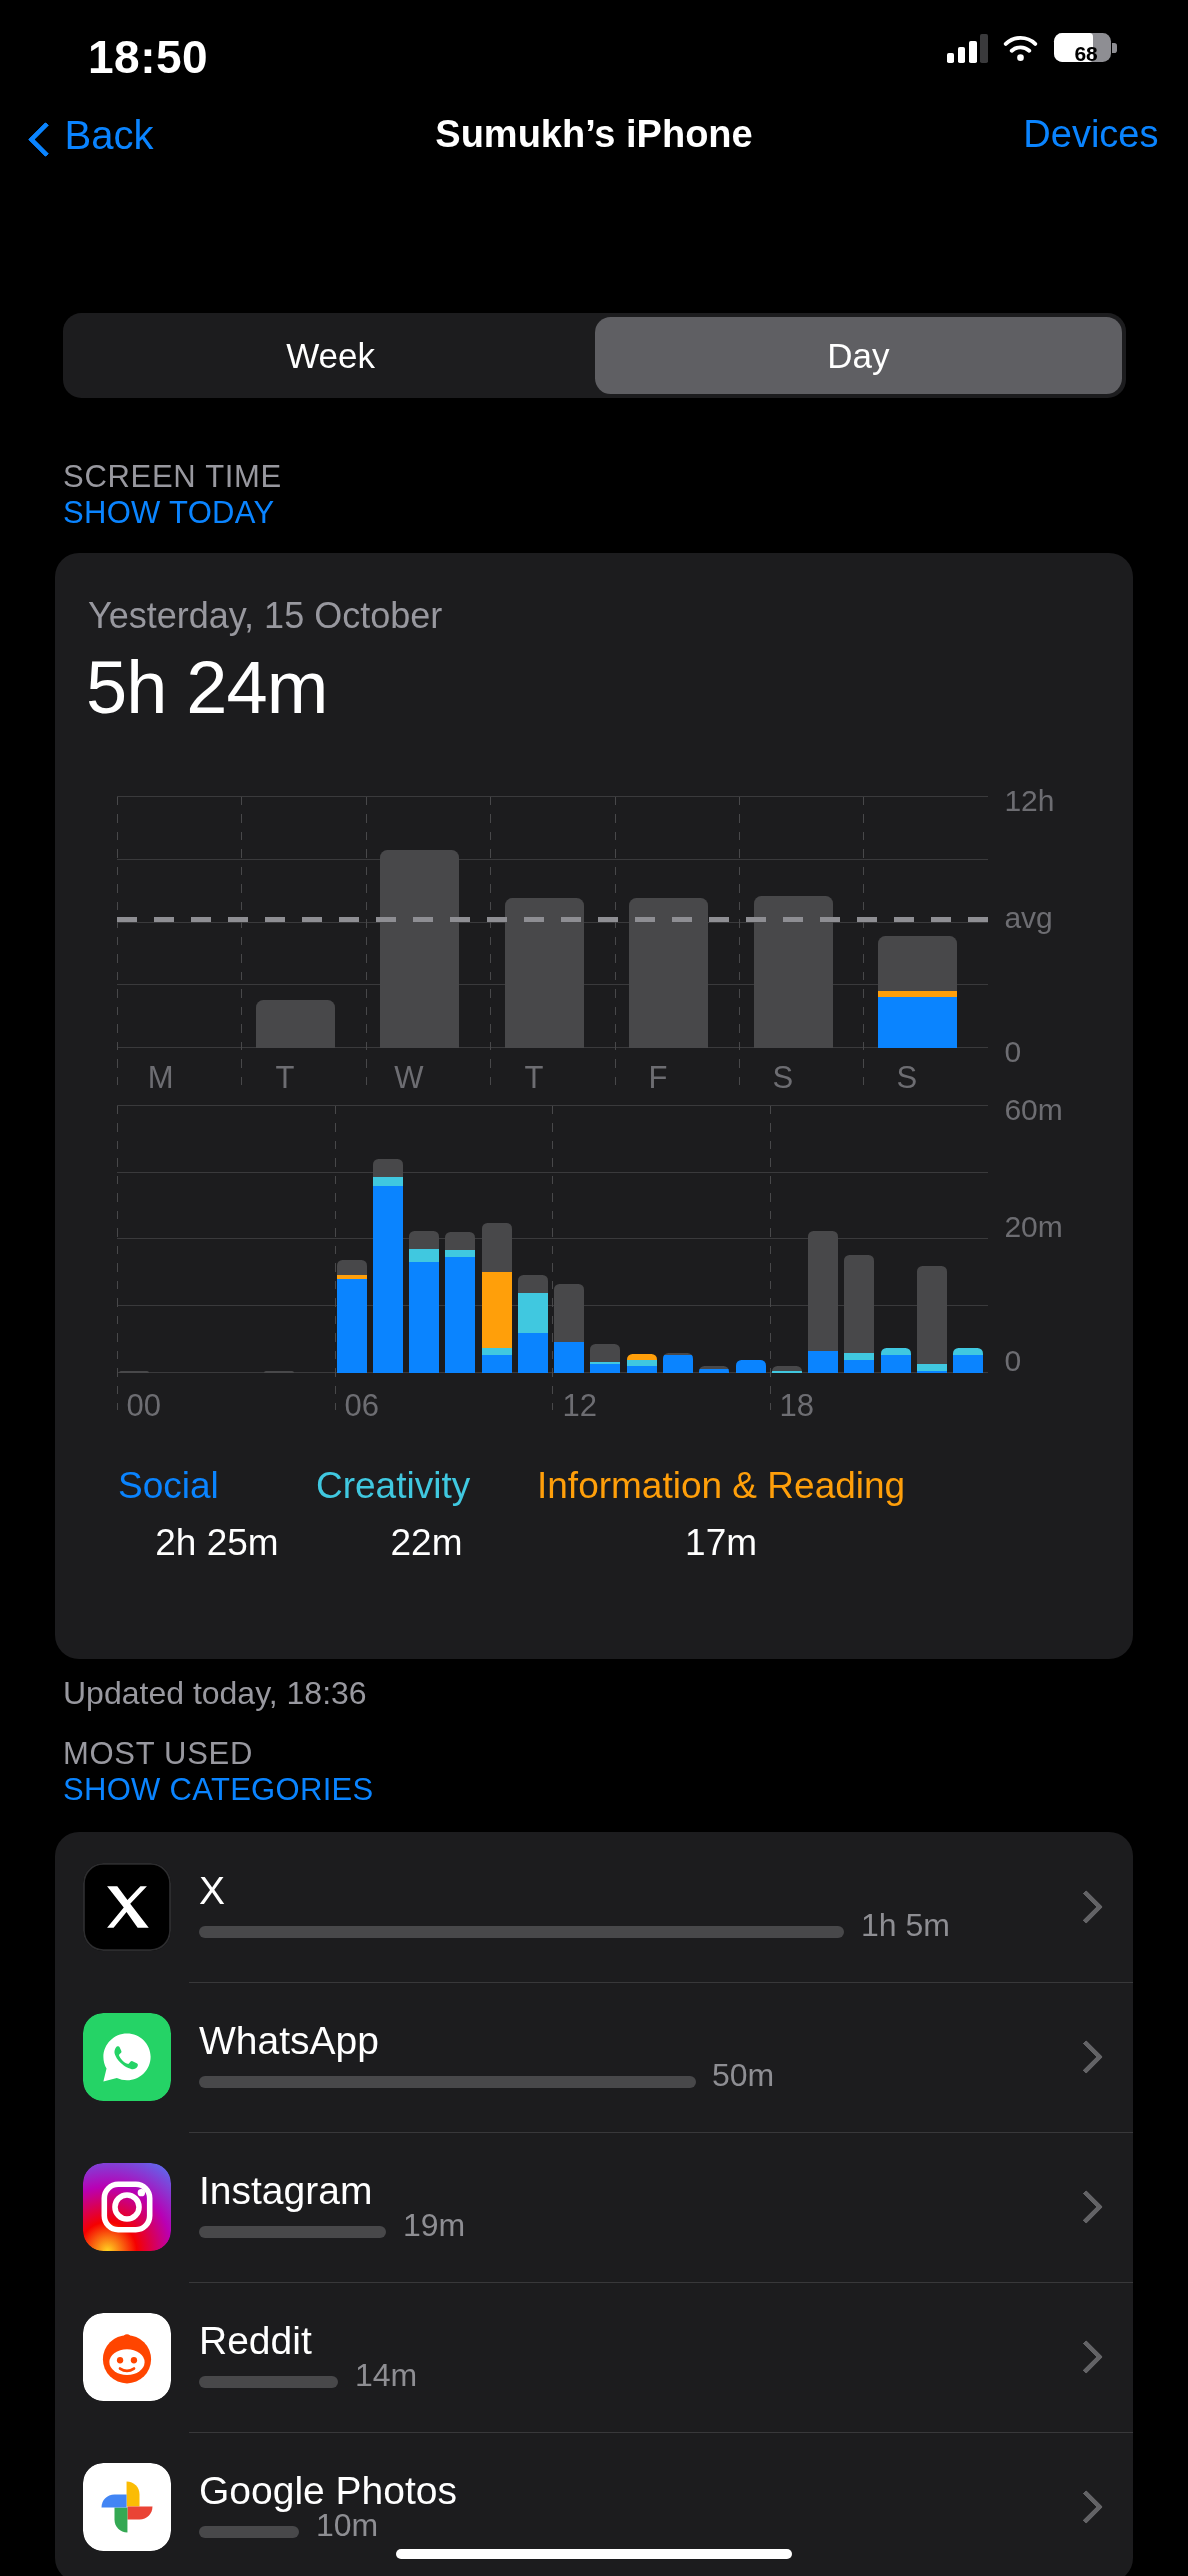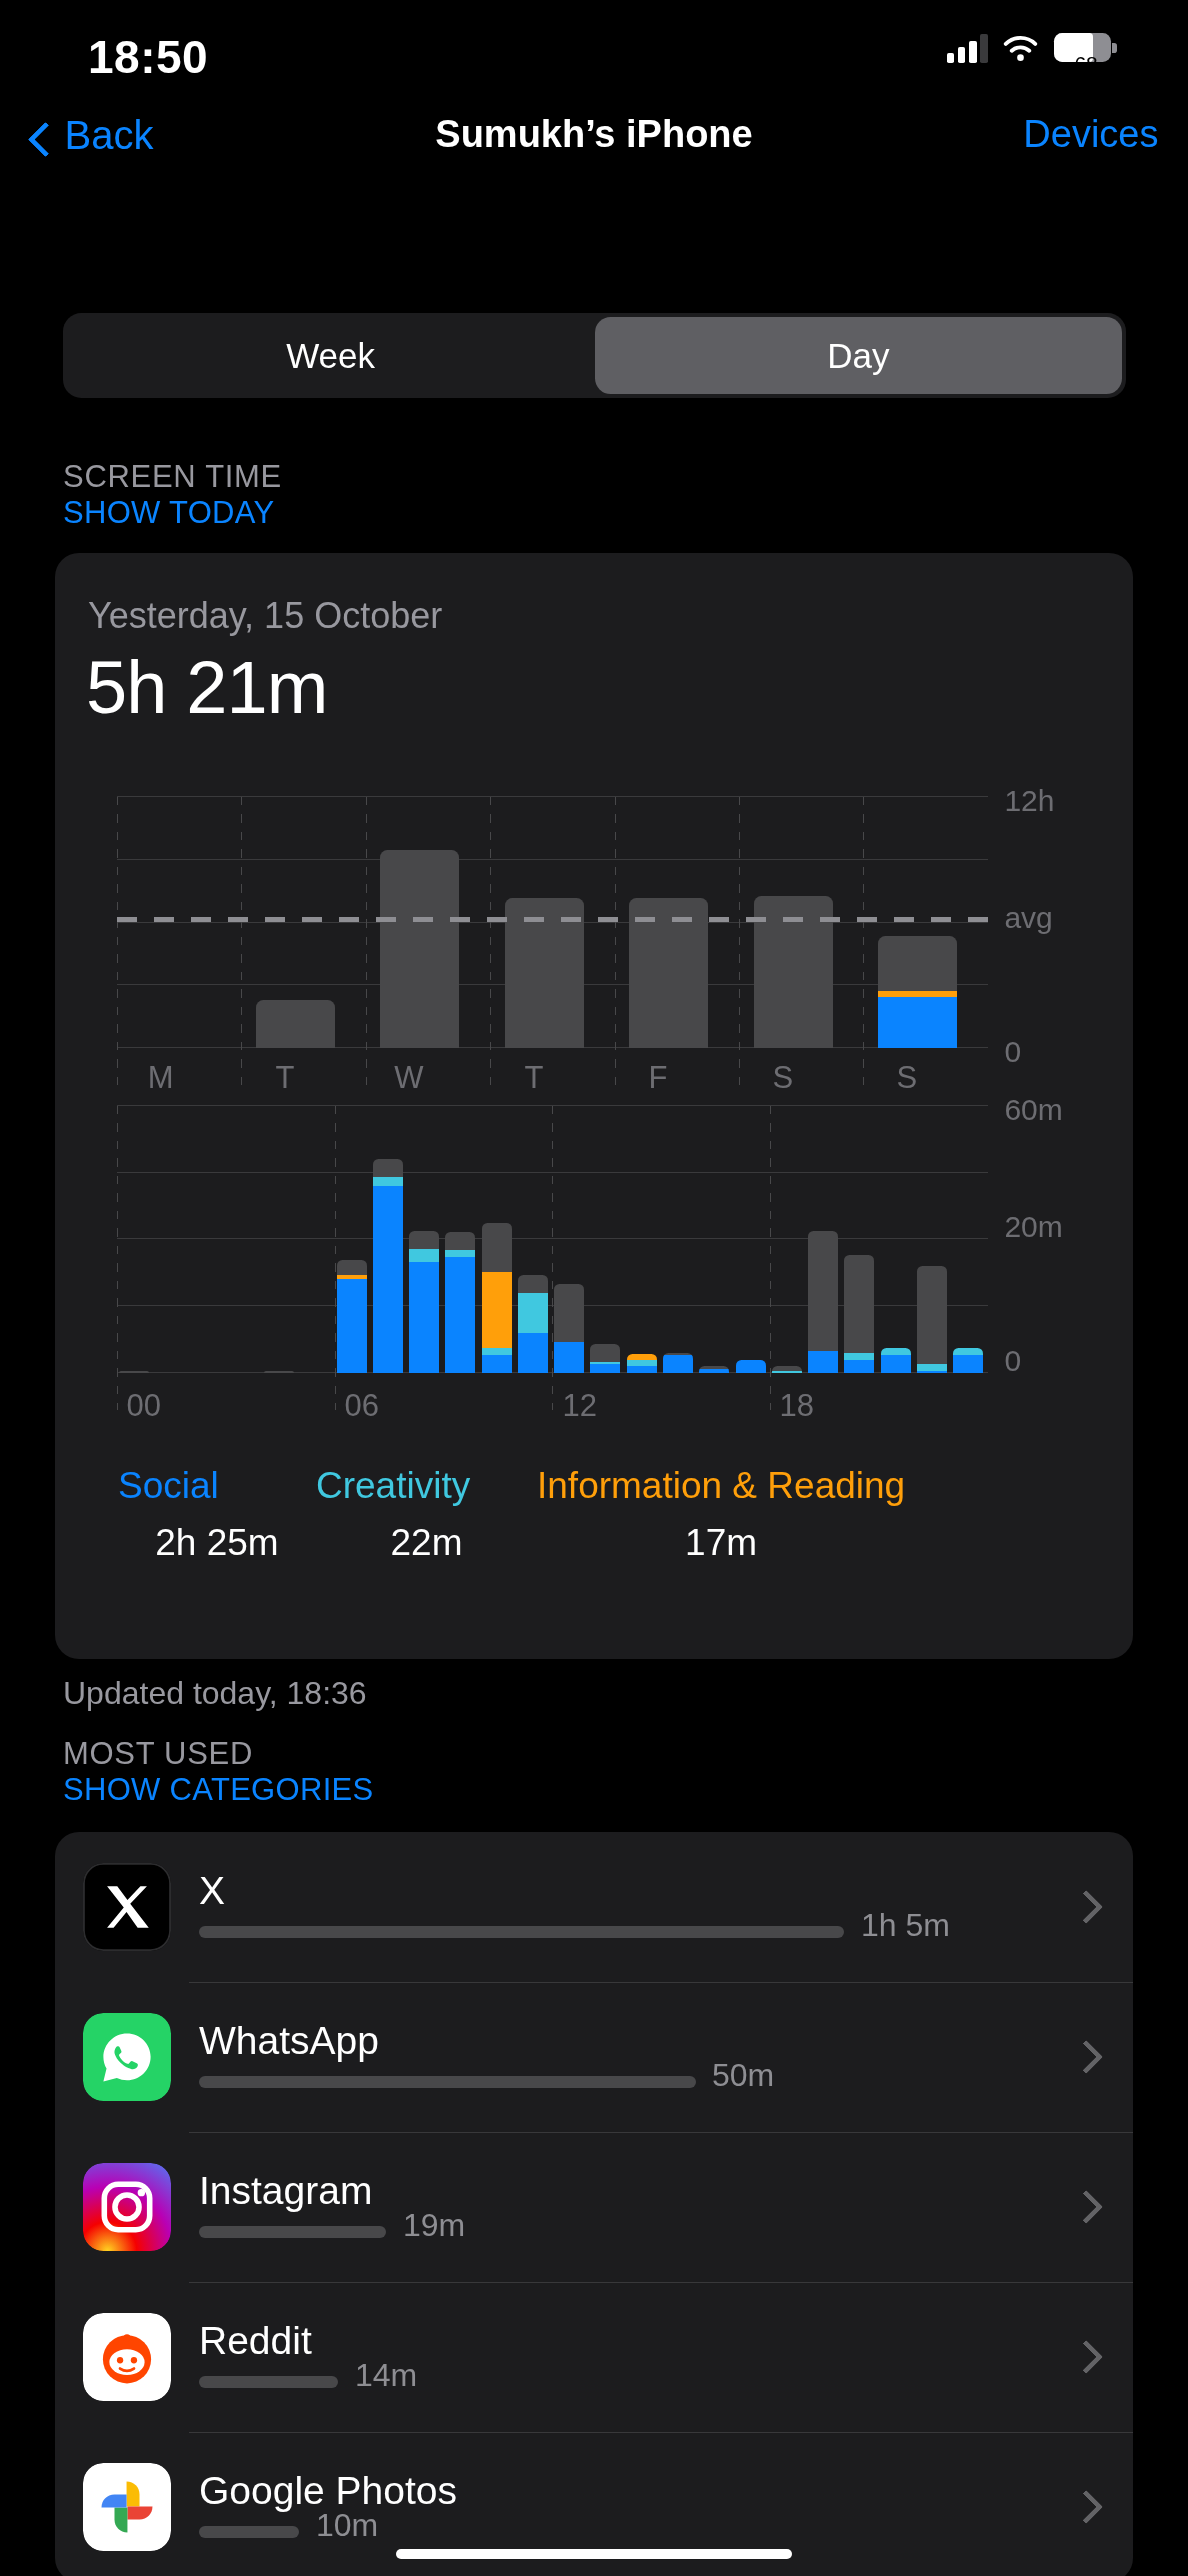--- a/index.html
+++ b/index.html
@@ -12,22 +12,22 @@
   .sb-right { position:absolute; right:77px; top:33px; display:flex; align-items:center; gap:15.7px; }
   .cell-bars { display:flex; align-items:flex-end; gap:3.7px; height:29.5px; }
   .cell-bars i { display:block; width:7.4px; background:#fff; border-radius:1.8px; }
   .cell-bars i:nth-child(1){ height:10px; }
   .cell-bars i:nth-child(2){ height:15.7px; }
   .cell-bars i:nth-child(3){ height:22px; }
   .cell-bars i:nth-child(4){ height:28.6px; background:#3a3a3c; }
   .wifi-icon { width:35px; height:28px; position:relative; }
   .battery { position:relative; width:57px; height:28.6px; border-radius:8.3px; background:#8e8e93; overflow:visible; }
   .battery .fill { position:absolute; left:0; top:0; bottom:0; width:68%; background:#fff; border-radius:8.3px 3.7px 3.7px 8.3px; }
-  .battery .pct { position:absolute; left:0; top:16px; width:100%; height:100%; display:flex; align-items:center; justify-content:center;
-                   font-size:21px; font-weight:400; color:#000; letter-spacing:-0.3px;padding-left:7px; }
+  .battery .pct { position:absolute; left:0; top:6px; width:100%; height:100%; display:flex; align-items:center; justify-content:center;
+                   font-size:21px; font-weight:700; color:#000; letter-spacing:-0.3px;padding-left:7px; }
   .battery .nub { position:absolute; right:-5.5px; top:9.2px; width:4.6px; height:10px; background:#8e8e93; border-radius:0 2.8px 2.8px 0; }
 
   
   .navbar { position:absolute; top:100px; left:0; width:1188px; height:74px; }
   .nav-back { position:absolute; left:29.5px; top:13px; display:flex; align-items:flex-end; gap:15px; color:#0a84ff; font-size:40px; }
   .chev-left { width:20px; height:35px; position:relative; }
   .chev-left::before { content:""; position:absolute; left:3.7px; top:3.7px; width:20px; height:20px;
       border-left:5.5px solid #0a84ff; border-bottom:5.5px solid #0a84ff; transform:rotate(45deg); border-radius:1.8px; }
   .nav-title { position:absolute; left:0; width:1188px; top:13px; text-align:center; font-size:38px; font-weight:700; }
   .nav-right { position:absolute; right:29.5px; top:13px; color:#0a84ff; font-size:38px; }
@@ -134,21 +134,21 @@
   <div class="seg active">Day</div>
 </div>
 
 <div class="sec-head" style="top:459px">
   <span class="sec-title">SCREEN TIME</span>
   <span class="sec-action">SHOW TODAY</span>
 </div>
 
 <div class="card">
   <div class="card-sub">Yesterday, 15 October</div>
-  <div class="card-big">5h 21m</div>
+  <div class="card-big">5h 24m</div>
 
   <div class="wchart">
     <div class="wplot" id="wplot">
         <div class="hline" style="bottom: 0px;"></div>
         <div class="hline" style="bottom: 63px;"></div>
         <div class="hline" style="bottom: 125px;"></div>
         <div class="hline" style="bottom: 188px;"></div>
         <div class="hline" style="bottom: 251px;"></div>
         <div class="vline" style="left: 0px;"></div>
         <div class="wlabel" style="left: 3.7px; top: 263px;">M</div>

